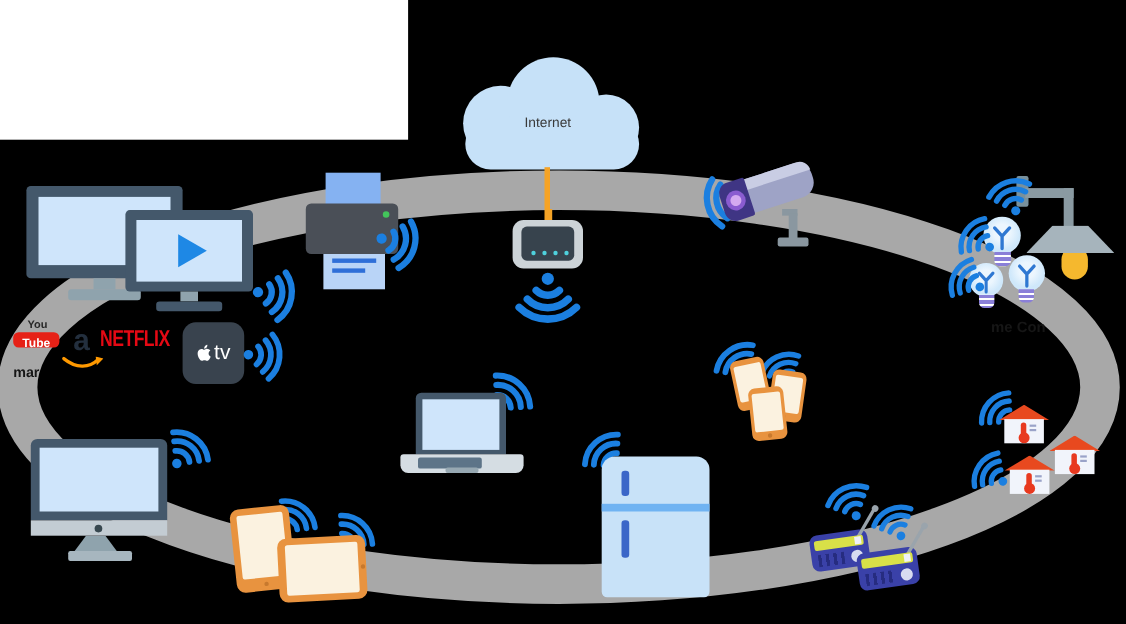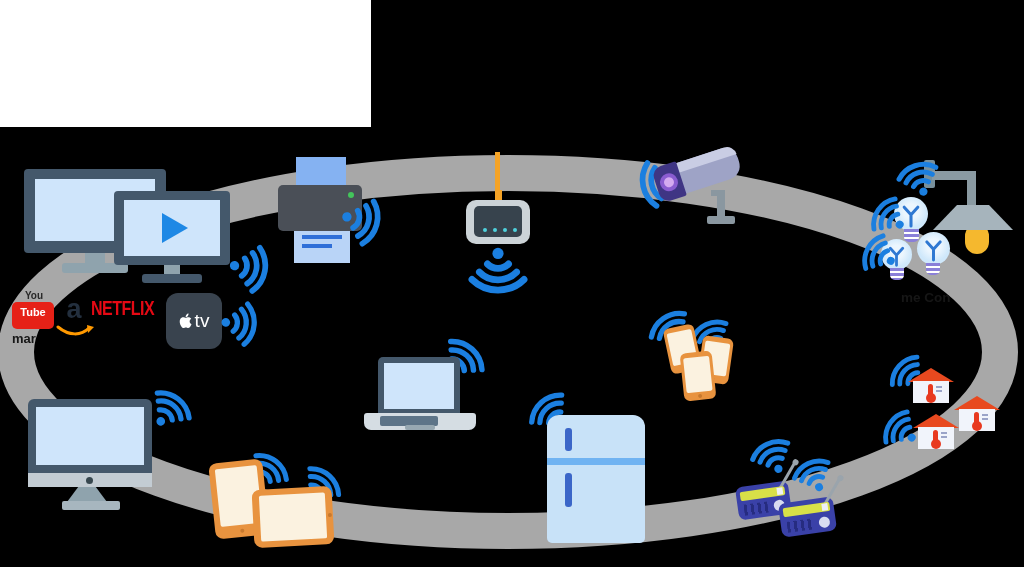--- a/index.html
+++ b/index.html
@@ -76,21 +76,21 @@
     </div>
     <div class="abs" style="left:50px;top:74px;width:16px;height:9px;background:var(--stand-gray)"></div>
     <div class="abs frame" style="left:28px;top:83px;width:60px;height:9px;border-radius:3px"></div>
   </div>
   <svg class="abs wifi" style="left:228px;top:243px;width:52px;height:52px;transform:rotate(100deg)">
       <use href="#wifi-sym"></use>
     </svg>
 
   <div class="abs" style="left:12px;top:290px;width:44px;text-align:center">
     <div style="font-size:10px;font-weight:bold;color:#282828">You</div>
-    <div style="margin-top:1px;width:42px;height:27px;background:var(--youtube-red);border-radius:5px;color:#fff;font-size:11px;font-weight:bold;line-height:21px">Tube</div>
+    <div style="margin-top:1px;width:42px;height:14px;background:var(--youtube-red);border-radius:5px;color:#fff;font-size:11px;font-weight:bold;line-height:21px">Tube</div>
   </div>
 
   <div class="abs" style="left:56px;top:296px;width:36px">
     <div style="font-size:27px;font-weight:bold;color:var(--amazon-dark);line-height:1;text-align:center">a</div>
     <svg width="38" height="12" viewBox="0 0 38 12">
       <path d="M2,2 C13,11 25,11 33,3" stroke="var(--amazon-orange)" stroke-width="3" fill="none" stroke-linecap="round"></path>
       <polygon points="31,0 38,2 32,8" fill="var(--amazon-orange)"></polygon>
     </svg>
   </div>
 
@@ -113,20 +113,31 @@
       <div class="abs" style="left:8px;top:25px;width:30px;height:4px;background:var(--ink-blue)"></div>
     </div>
     <div class="abs" style="left:2px;top:30px;width:84px;height:46px;background:var(--printer-dark);border-radius:5px">
       <div class="abs" style="left:70px;top:7px;width:6px;height:6px;border-radius:50%;background:var(--led-green)"></div>
     </div>
   </div>
   <svg class="abs wifi" style="left:340px;top:196px;width:52px;height:52px;transform:rotate(105deg)">
       <use href="#wifi-sym"></use>
     </svg>
 
+  <div class="abs" style="left:403px;top:50px;width:190px;height:106px">
+    <svg width="190" height="106" viewBox="0 0 190 106">
+      <g fill="var(--cloud-blue)">
+        <circle cx="52" cy="62" r="34"></circle>
+        <circle cx="100" cy="44" r="42"></circle>
+        <circle cx="148" cy="66" r="30"></circle>
+        <rect x="20" y="58" width="158" height="46" rx="23"></rect>
+      </g>
+    </svg>
+    <div class="abs cloud-label">Internet</div>
+  </div>
   <div class="abs" style="left:495px;top:152px;width:5px;height:48px;background:var(--orange-line)"></div>
 
   <div class="abs" style="left:466px;top:190px;width:66px;height:54px">
     <div class="abs" style="left:30px;top:0;width:6px;height:12px;background:var(--orange-line)"></div>
     <div class="abs" style="left:0;top:10px;width:64px;height:44px;background:var(--router-body);border-radius:10px">
       <div class="abs" style="left:8px;top:6px;width:48px;height:31px;background:var(--router-screen);border-radius:5px">
         <div class="abs dotrow" style="left:9px;top:22px">
             <span></span>
             <span></span>
             <span></span>

